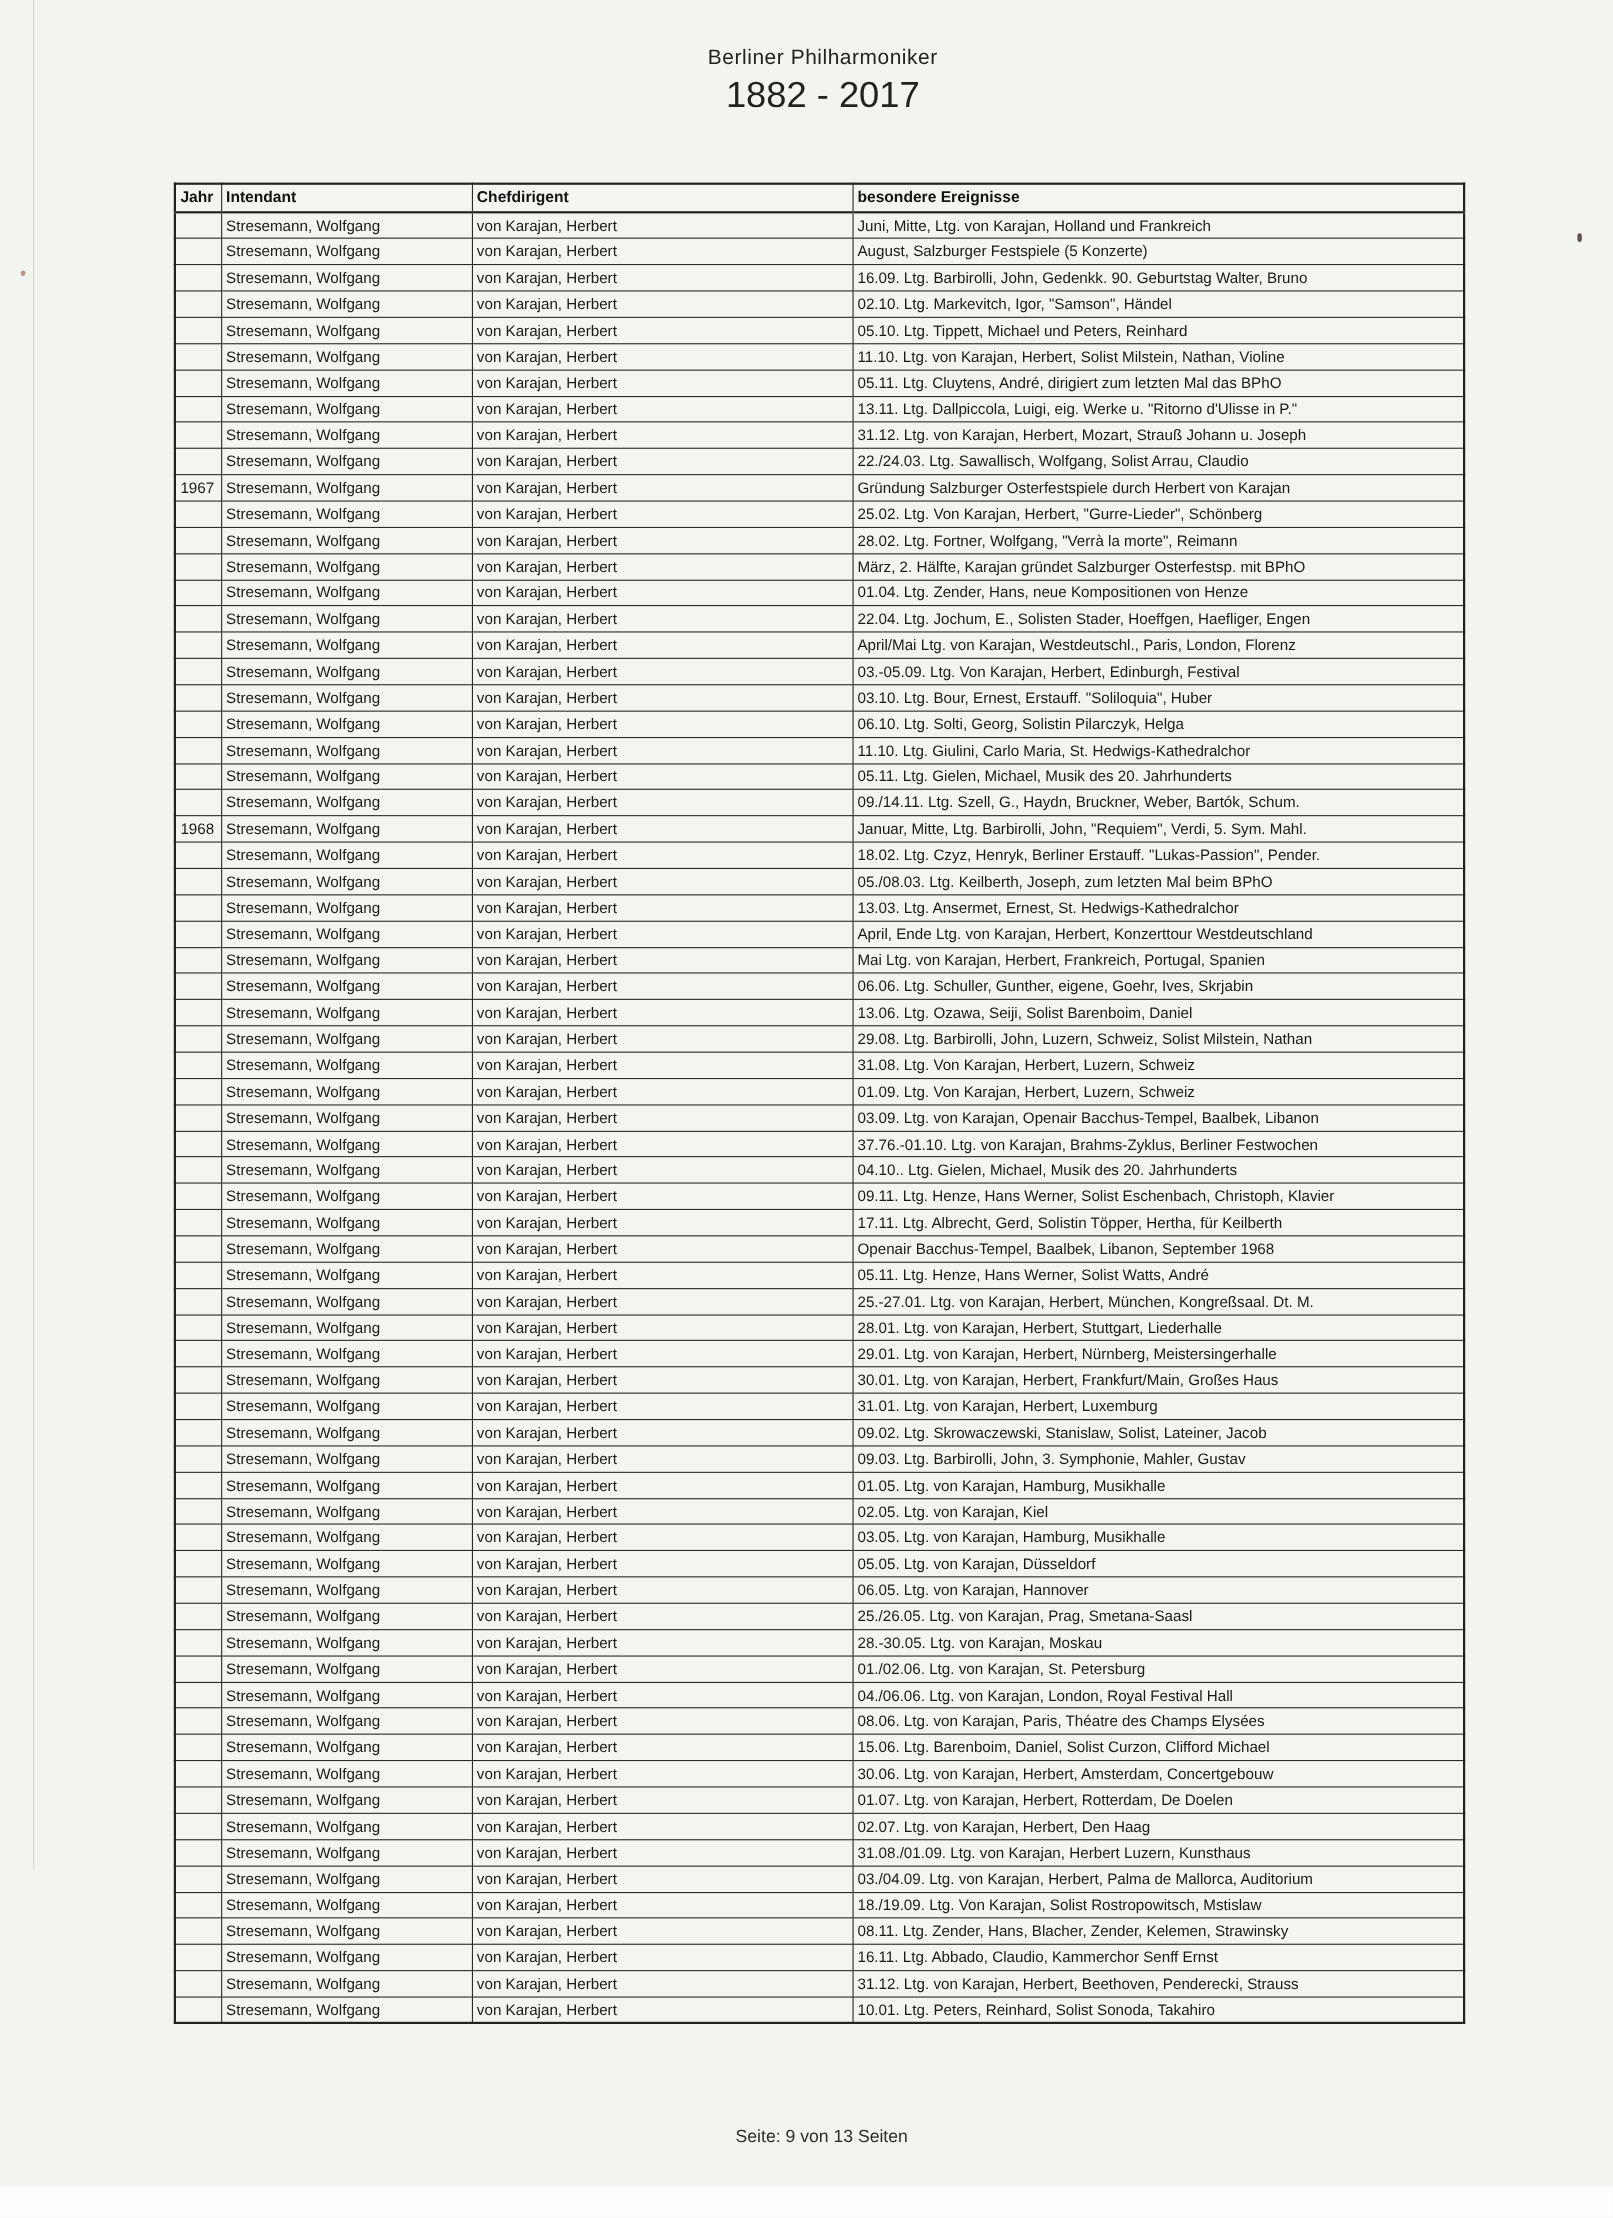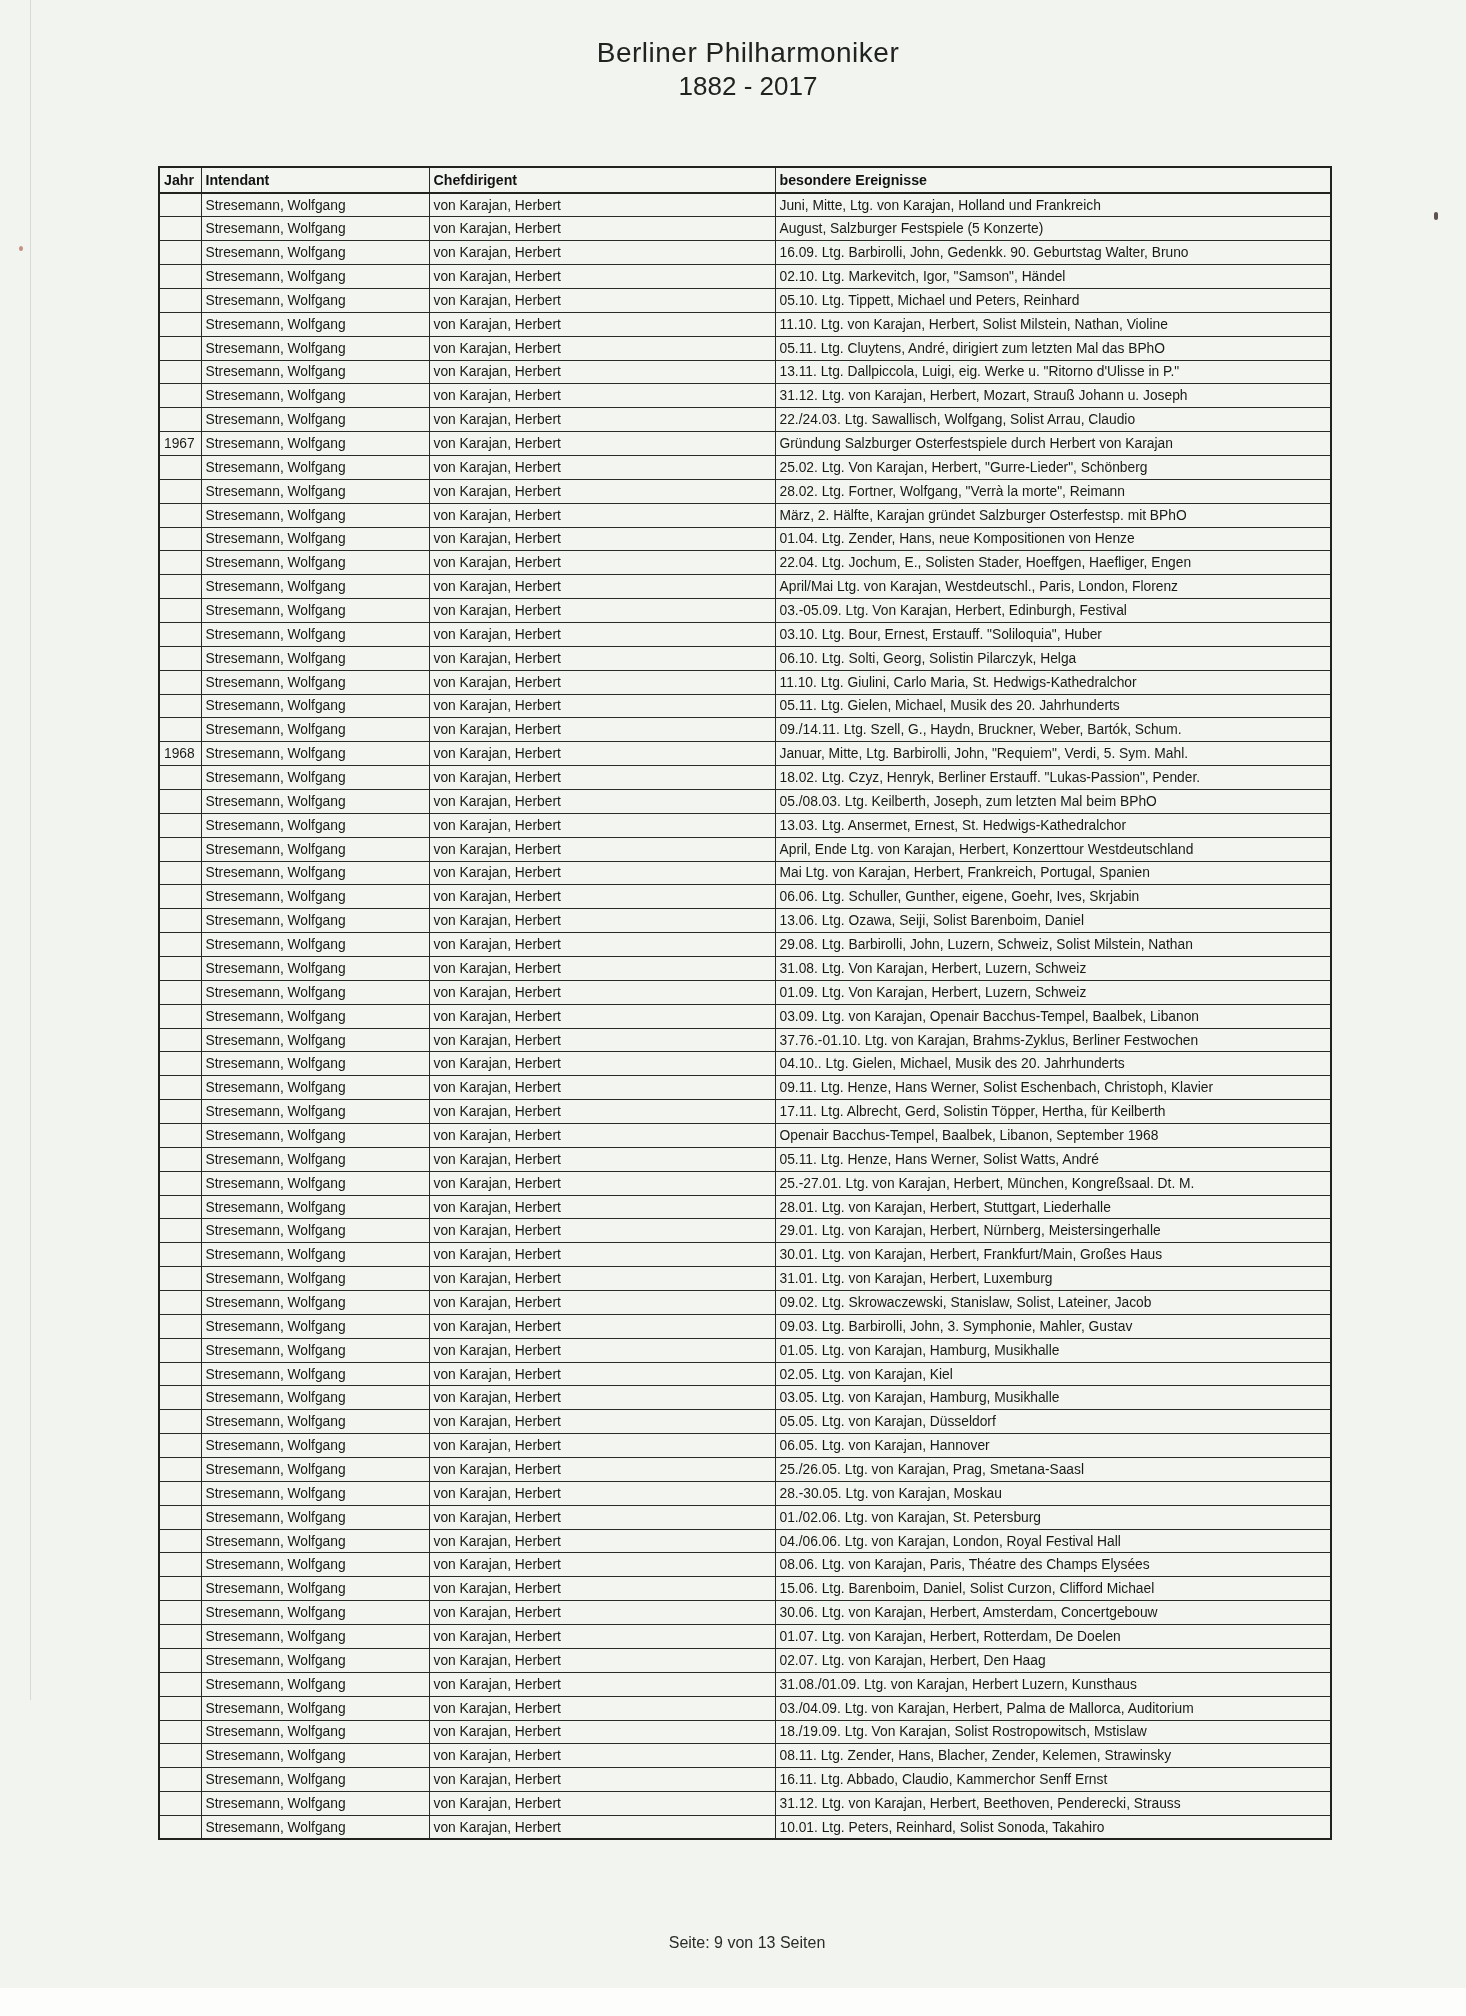--- a/index.html
+++ b/index.html
@@ -24,25 +24,25 @@
   }
   .scan-speck-right{
     position:absolute;left:1434px;top:212px;width:4px;height:8px;
     background:rgba(60,40,40,0.8);border-radius:2px;
   }
   .title-block{
     position:absolute;top:36px;left:0;width:100%;
     text-align:center;padding-left:30px;box-sizing:border-box;
   }
   .title-line1{
-    font-size:28px;line-height:34px;font-weight:400;color:#222220;
+    font-size:19px;line-height:34px;font-weight:400;color:#222220;
     letter-spacing:0.5px;
   }
   .title-line2{
-    font-size:26px;line-height:32px;font-weight:400;color:#222220;
+    font-size:33px;line-height:32px;font-weight:400;color:#222220;
   }
   table.events{
     position:absolute;left:158px;top:166px;
     border-collapse:collapse;table-layout:fixed;
     width:1172px;
     background:#f2f5f0;
     border:2px solid #22221f;
   }
   table.events th, table.events td{
     border:1px solid #2a2a27;

